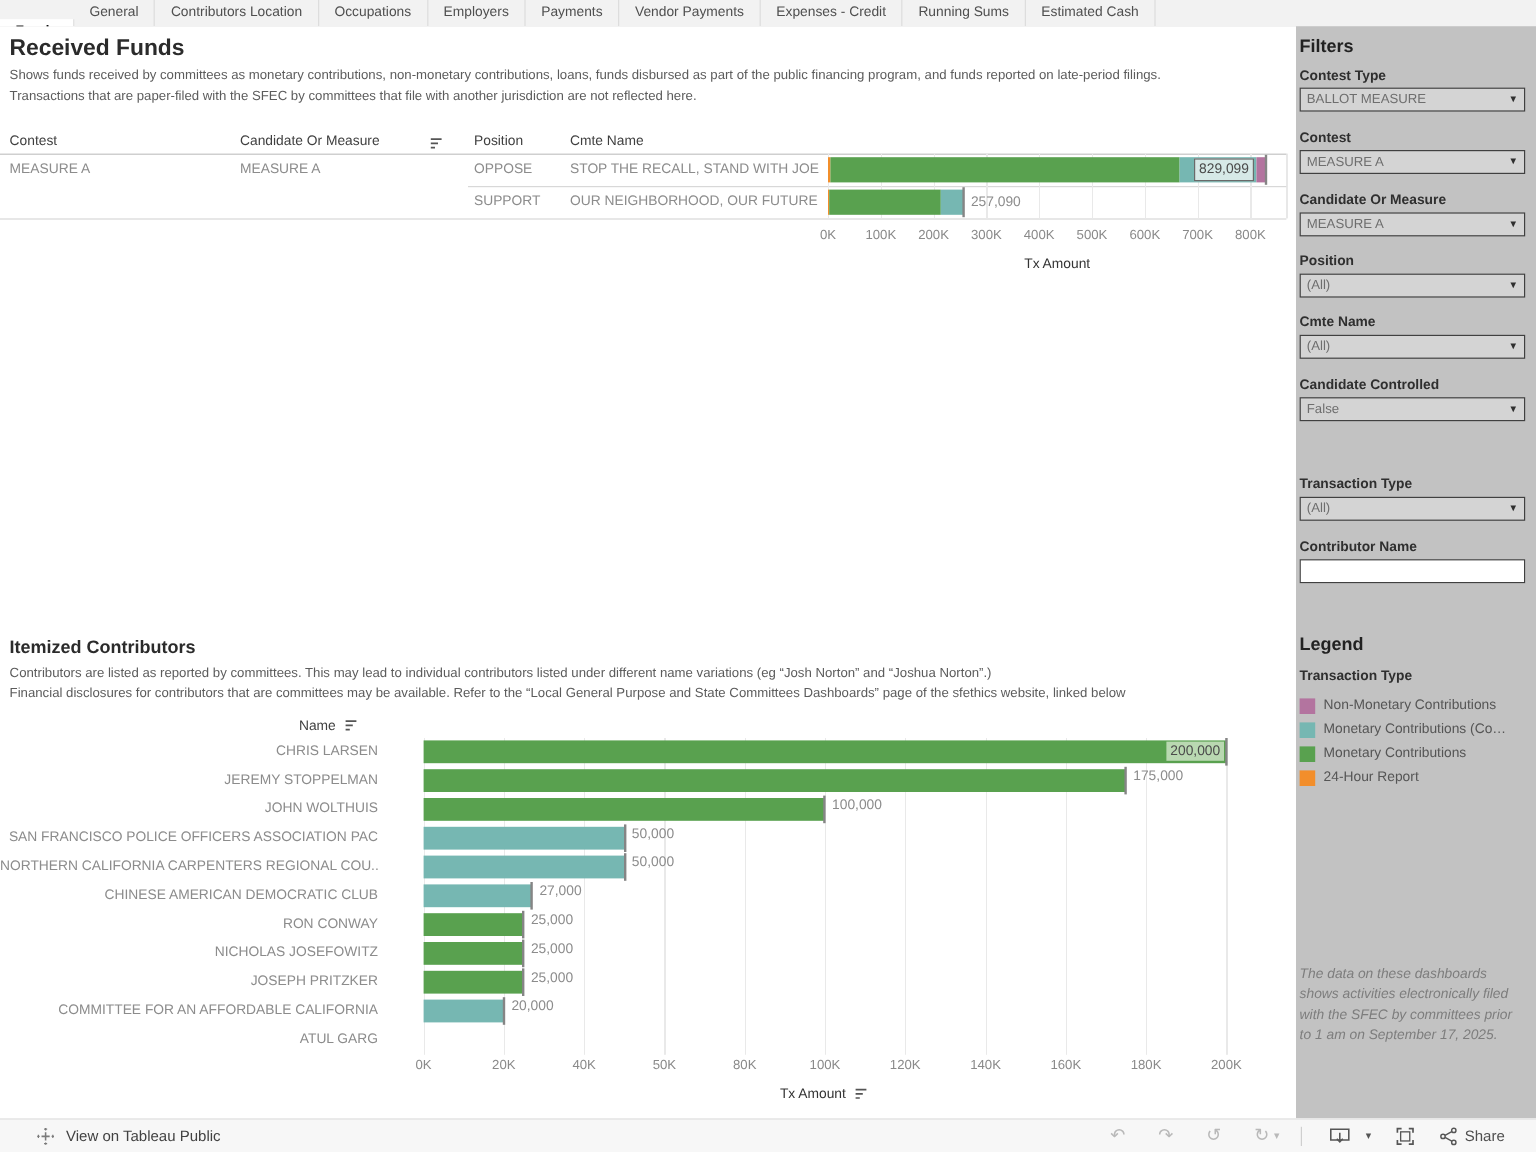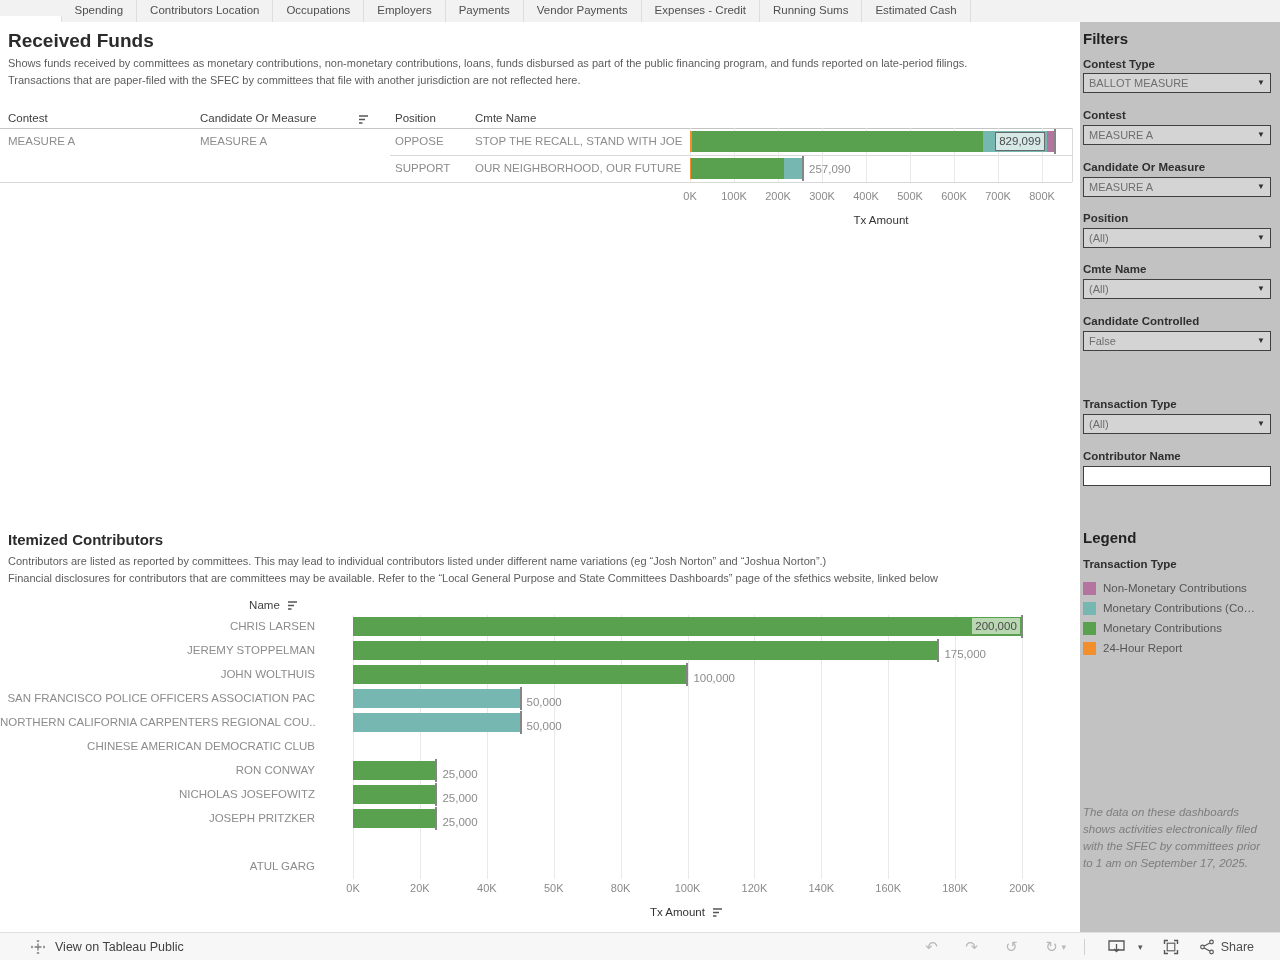--- a/index.html
+++ b/index.html
@@ -36,21 +36,21 @@
   .val-in-teal{position:absolute;right:10px;top:1px;background:#d6e9e7;border:1px solid #6a6a6a;
                padding:0 3px;font-size:11.5px;color:#4a4a4a;line-height:17px;}
   .val-in-green{position:absolute;right:2px;top:1px;background:#b9d8b1;
                 padding:0 3px;font-size:11.5px;color:#4a4a4a;line-height:16px;}
   .tick{position:absolute;transform:translateX(-50%);font-size:11px;color:#8a8a8a;white-space:nowrap;}
   .axtitle{position:absolute;text-align:center;font-size:11.5px;color:#333;}
   
   .nhead{position:absolute;top:577px;left:0;width:300px;text-align:right;font-size:11.5px;color:#3f3f3f;}
   .crow{position:absolute;left:0;width:1072px;height:24px;}
   .cname{position:absolute;left:0;top:5px;width:315px;text-align:right;font-size:11.5px;color:#8c8c8c;white-space:nowrap;}
-  .cbarwrap{position:absolute;left:353px;top:2px;width:707px;height:19px;display:flex;align-items:flex-end;}
+  .cbarwrap{position:absolute;left:353px;top:2px;width:707px;height:19px;display:flex;align-items:flex-start;}
   .cplot{position:absolute;left:353px;top:593px;width:707px;height:264px;
          background-image:repeating-linear-gradient(to right,#e9e9e9 0 1px,transparent 1px 66.9px);}
   
   .panel{position:absolute;left:1080px;top:22px;width:200px;height:910px;background:#c2c2c2;}
   .p-h{position:absolute;left:3px;font-size:15px;font-weight:bold;color:#222;}
   .flabel{position:absolute;left:3px;font-size:11.5px;font-weight:bold;color:#2f2f2f;white-space:nowrap;}
   .fbox{position:absolute;left:3px;width:188px;height:20px;background:#d4d4d4;border:1px solid #404040;
         box-sizing:border-box;font-size:11px;color:#6e6e6e;line-height:18px;padding:0 5px;cursor:pointer;}
   .fbox .car{position:absolute;right:5px;top:0;line-height:18px;font-size:8px;color:#2f2f2f;}
   .finput{position:absolute;left:3px;width:188px;height:20px;background:#fff;border:1px solid #404040;
@@ -72,21 +72,21 @@
   .fsvg{margin:0 10px;cursor:pointer;display:flex;align-items:center;}
   .sharelbl{font-size:12.5px;color:#4f4f4f;margin-left:6px;cursor:pointer;}
 </style>
 </head>
 <body>
 
 <div class="app">
 
   <div class="tabbar">
     <div class="tab active">Funds</div>
-    <div class="tab">Spending</div>
+    <div class="tab">General</div>
     <div class="tab">Contributors Location</div>
     <div class="tab">Occupations</div>
     <div class="tab">Employers</div>
     <div class="tab">Payments</div>
     <div class="tab">Vendor Payments</div>
     <div class="tab">Expenses - Credit</div>
     <div class="tab">Running Sums</div>
     <div class="tab">Estimated Cash</div>
   </div>
 
@@ -204,20 +204,26 @@
       <div class="cname">NORTHERN CALIFORNIA CARPENTERS REGIONAL COU..</div>
       <div class="cbarwrap">
           <div class="bar cbar c-teal" style="width: 23.7%;">
             <div class="endtick"></div>
           </div>
           <div class="val">50,000</div>
         </div>
     </div>
     <div class="crow" style="top:713px">
       <div class="cname">CHINESE AMERICAN DEMOCRATIC CLUB</div>
+      <div class="cbarwrap">
+          <div class="bar cbar c-teal" style="width: 12.8%;">
+            <div class="endtick"></div>
+          </div>
+          <div class="val">27,000</div>
+        </div>
     </div>
     <div class="crow" style="top:737px">
       <div class="cname">RON CONWAY</div>
       <div class="cbarwrap">
           <div class="bar cbar c-green" style="width: 11.8%;">
             <div class="endtick"></div>
           </div>
           <div class="val">25,000</div>
         </div>
     </div>
@@ -230,20 +236,29 @@
           <div class="val">25,000</div>
         </div>
     </div>
     <div class="crow" style="top:785px">
       <div class="cname">JOSEPH PRITZKER</div>
       <div class="cbarwrap">
           <div class="bar cbar c-green" style="width: 11.8%;">
             <div class="endtick"></div>
           </div>
           <div class="val">25,000</div>
+        </div>
+    </div>
+    <div class="crow" style="top:809px">
+      <div class="cname">COMMITTEE FOR AN AFFORDABLE CALIFORNIA</div>
+      <div class="cbarwrap">
+          <div class="bar cbar c-teal" style="width: 9.5%;">
+            <div class="endtick"></div>
+          </div>
+          <div class="val">20,000</div>
         </div>
     </div>
     <div class="crow" style="top:833px">
       <div class="cname">ATUL GARG</div>
     </div>
 
     <div style="position:absolute;left:353px;top:860px;width:707px;height:14px">
       <span class="tick" style="left:0">0K</span>
       <span class="tick" style="left:66.9px">20K</span>
       <span class="tick" style="left:133.8px">40K</span>

